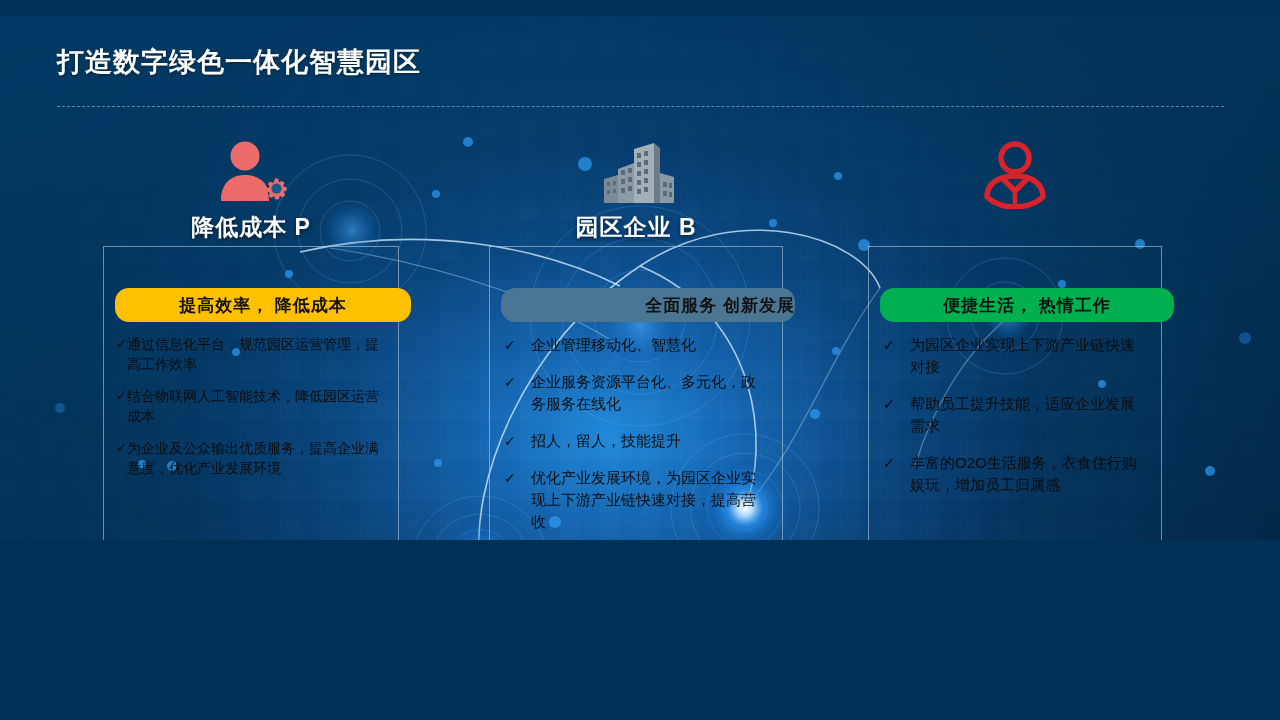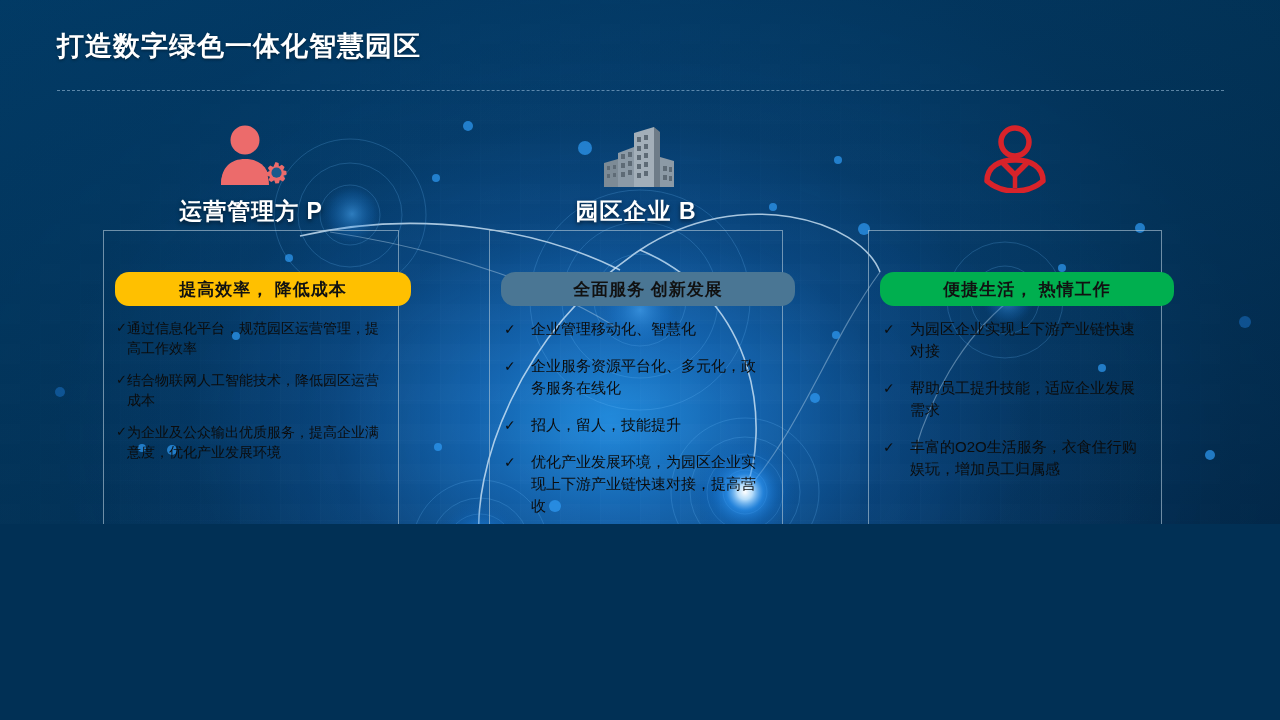--- a/index.html
+++ b/index.html
@@ -4,20 +4,21 @@
 <style>
   html,body{margin:0;padding:0;}
   body{
     width:1280px;height:720px;overflow:hidden;
     font-family:"Liberation Sans","DejaVu Sans",sans-serif;
     background:#013055;
   }
   #slide{
     position:relative;width:1280px;height:524px;overflow:hidden;
     background:#ec4899;
+    margin-top:16px;
   }
   .bg-base2{
     position:absolute;inset:0;
     background:linear-gradient(160deg,#013a63 0%,#013356 35%,#012d4c 65%,#01233e 100%);
     z-index:0;
   }
   .bg-glow{
     position:absolute;inset:0;z-index:1;
     background:
       radial-gradient(ellipse 560px 400px at 610px 420px, rgba(33,140,224,.95) 0%, rgba(24,112,196,.72) 24%, rgba(14,80,150,.42) 50%, rgba(6,55,108,.15) 75%, rgba(0,40,78,0) 100%),
@@ -209,21 +210,21 @@
         <circle cx="30" cy="17" r="14.5" fill="#EC6B6B"></circle>
         <path d="M6,62 C6,44 16,36 30,36 C40,36 48,40 52,48 L52,62 Z" fill="#EC6B6B"></path>
         <path d="M6,62 C6,46 16,37 30,37 C44,37 54,46 54,62 Z" fill="#EC6B6B"></path>
         <g transform="translate(49,39)">
           <path fill="#EC6B6B" d="M11.5,0 L14.6,1.1 L14.9,4.6 L17.9,2.8 L20.6,5.0 L19.1,8.2 L22.4,9.1 L22.6,12.6 L19.4,13.8 L21.2,16.8 L19.0,19.5 L15.8,18.0 L14.9,21.3 L11.4,21.5 L10.2,18.3 L7.2,20.1 L4.5,17.9 L6.0,14.7 L2.7,13.8 L2.5,10.3 L5.7,9.1 L3.9,6.1 L6.1,3.4 L9.3,4.9 Z"></path>
           <circle cx="12.5" cy="10.7" r="5.1" fill="#1a5a8c"></circle>
         </g>
       </svg>
     </div>
 
-    <div class="col-title">运营管理方 P</div>
+    <div class="col-title">降低成本 P</div>
 
     <div class="card" style="height:302px;"></div>
 
     <div style="position:absolute;left:58px;top:106px;width:182px;height:4px;z-index:2;
                 background:linear-gradient(180deg,rgba(8,74,128,.0),rgba(8,74,128,0));"></div>
 
     <div class="banner" style="background:#FFC000;top:150px;">
       <span>提高效率， 降低成本</span>
     </div>
 
@@ -278,21 +279,21 @@
           <rect x="9" y="51" width="3" height="4"></rect>
             <rect x="15" y="50" width="3" height="4"></rect>
         </g>
       </svg>
     </div>
 
     <div class="col-title">园区企业 B</div>
 
     <div class="card" style="height:302px;"></div>
 
-    <div class="banner" style="background:#4A7694;top:150px;">
+    <div class="banner" style="background:#4A7694;top:150px;justify-content:flex-end;">
       <span>全面服务  创新发展</span>
     </div>
 
     <div class="bullets">
       <div class="bullet">
         <span class="chk">✓</span>
         <span class="txt">企业管理移动化、智慧化</span>
       </div>
       <div class="bullet">
         <span class="chk">✓</span>

